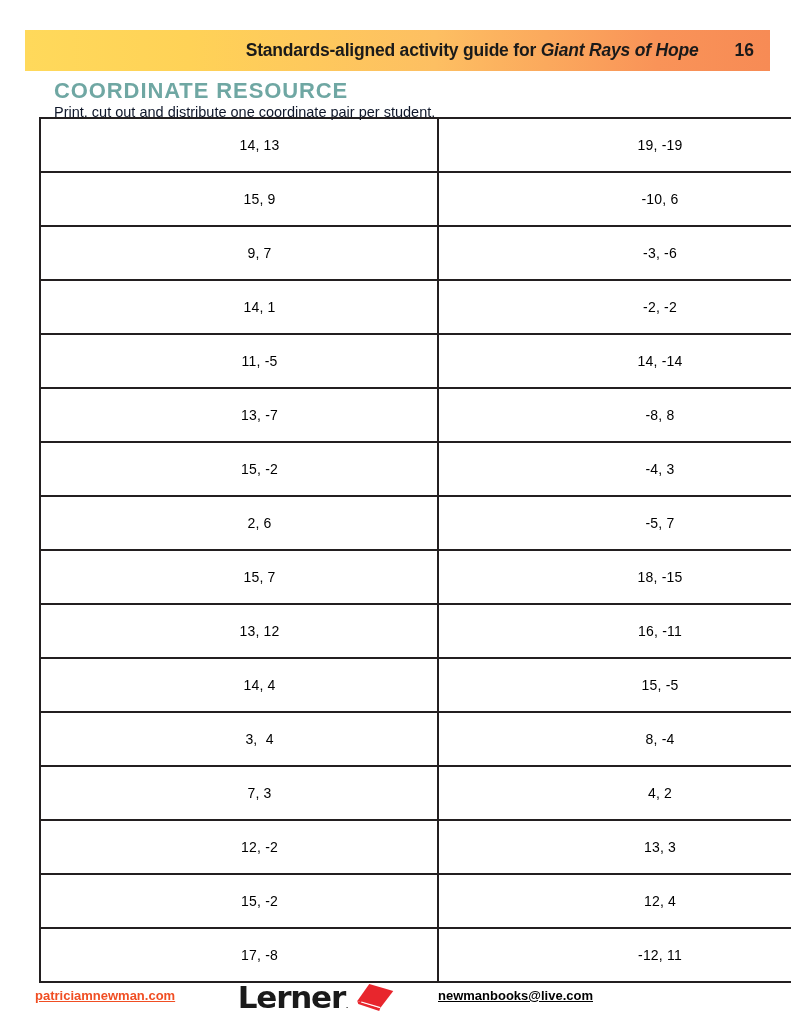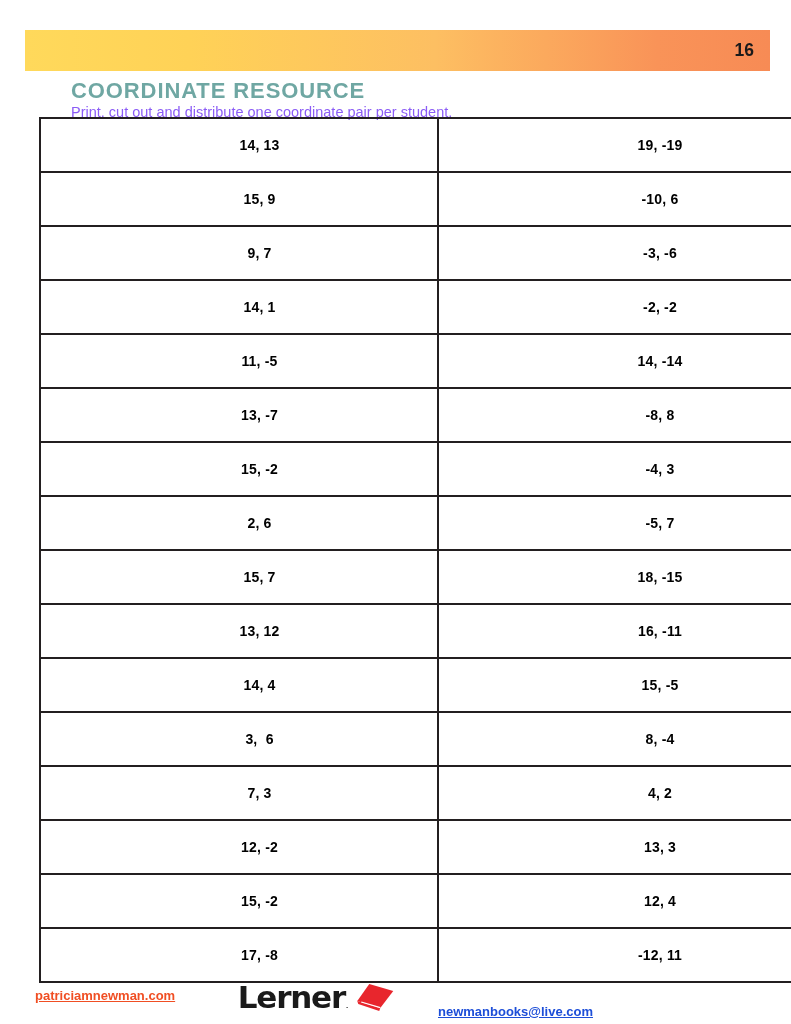--- a/index.html
+++ b/index.html
@@ -38,21 +38,21 @@
     letter-spacing: -0.2px;
     white-space: nowrap;
   }
   .header-title .book-title {
     font-style: italic;
   }
   .header-page-number {
     font-size: 17.5px;
     font-weight: bold;
     color: #1a1a1a;
-    margin-left: 22px;
+    margin-left: 36px;
   }
 
   
   .section-row {
     position: absolute;
     left: 27px;
     top: 78px;
     width: 740px;
     height: 28px;
     display: flex;
@@ -62,41 +62,41 @@
   .section-title {
     font-size: 22px;
     font-weight: bold;
     color: #6FA7A3;
     letter-spacing: 0.9px;
     white-space: nowrap;
   }
   .section-subtitle {
     font-size: 14.5px;
     font-weight: normal;
-    color: #8b5cf6;
-    margin-left: 44px;
+    color: #0f172a;
+    margin-left: 27px;
     white-space: nowrap;
   }
 
   
   .coord-table {
     position: absolute;
     left: 39px;
     top: 117px;
     width: 713px;
     border-collapse: collapse;
     table-layout: fixed;
   }
   .coord-table td {
     height: 50px;
     border: 2.3px solid #231f20;
     text-align: center;
     vertical-align: middle;
     font-size: 14px;
-    font-weight: bold;
+    font-weight: normal;
     color: #000000;
     letter-spacing: 0.2px;
     white-space: pre;
     padding-left: 42px;
   }
   .coord-table td.col-left { width: 353px; }
   .coord-table td.col-right { width: 358px; }
 
   
   .footer {
@@ -111,24 +111,24 @@
     left: 35px;
     top: 2px;
     font-size: 13px;
     font-weight: bold;
     color: #F04E23;
     white-space: nowrap;
   }
   .footer-right {
     position: absolute;
     right: 40px;
-    top: 18px;
+    top: 2px;
     font-size: 13px;
     font-weight: bold;
-    color: #1d4ed8;
+    color: #000000;
     white-space: nowrap;
   }
   .footer-logo {
     position: absolute;
     left: 50%;
     top: -4px;
     transform: translateX(-50%);
     display: flex;
   }
   .logo-wordmark {
@@ -150,20 +150,21 @@
   .logo-mark {
     margin-left: 7px;
     width: 40px;
     height: 30px;
   }
 </style>
 </head>
 <body>
 
 <div class="header-bar">
+  <span class="header-title"><span>Standards-aligned activity guide for </span><span class="book-title">Giant Rays of Hope</span></span>
   <span class="header-page-number">16</span>
 </div>
 
 <div class="section-row">
   <span class="section-title">COORDINATE RESOURCE</span>
   <span class="section-subtitle">Print, cut out and distribute one coordinate pair per student.</span>
 </div>
 
 <table class="coord-table">
   <tbody>
@@ -205,21 +206,21 @@
       </tr>
       <tr>
         <td class="col-left">13, 12</td>
         <td class="col-right">16, -11</td>
       </tr>
       <tr>
         <td class="col-left">14, 4</td>
         <td class="col-right">15, -5</td>
       </tr>
       <tr>
-        <td class="col-left">3,  6</td>
+        <td class="col-left">3,  4</td>
         <td class="col-right">8, -4</td>
       </tr>
       <tr>
         <td class="col-left">7, 3</td>
         <td class="col-right">4, 2</td>
       </tr>
       <tr>
         <td class="col-left">12, -2</td>
         <td class="col-right">13, 3</td>
       </tr>

